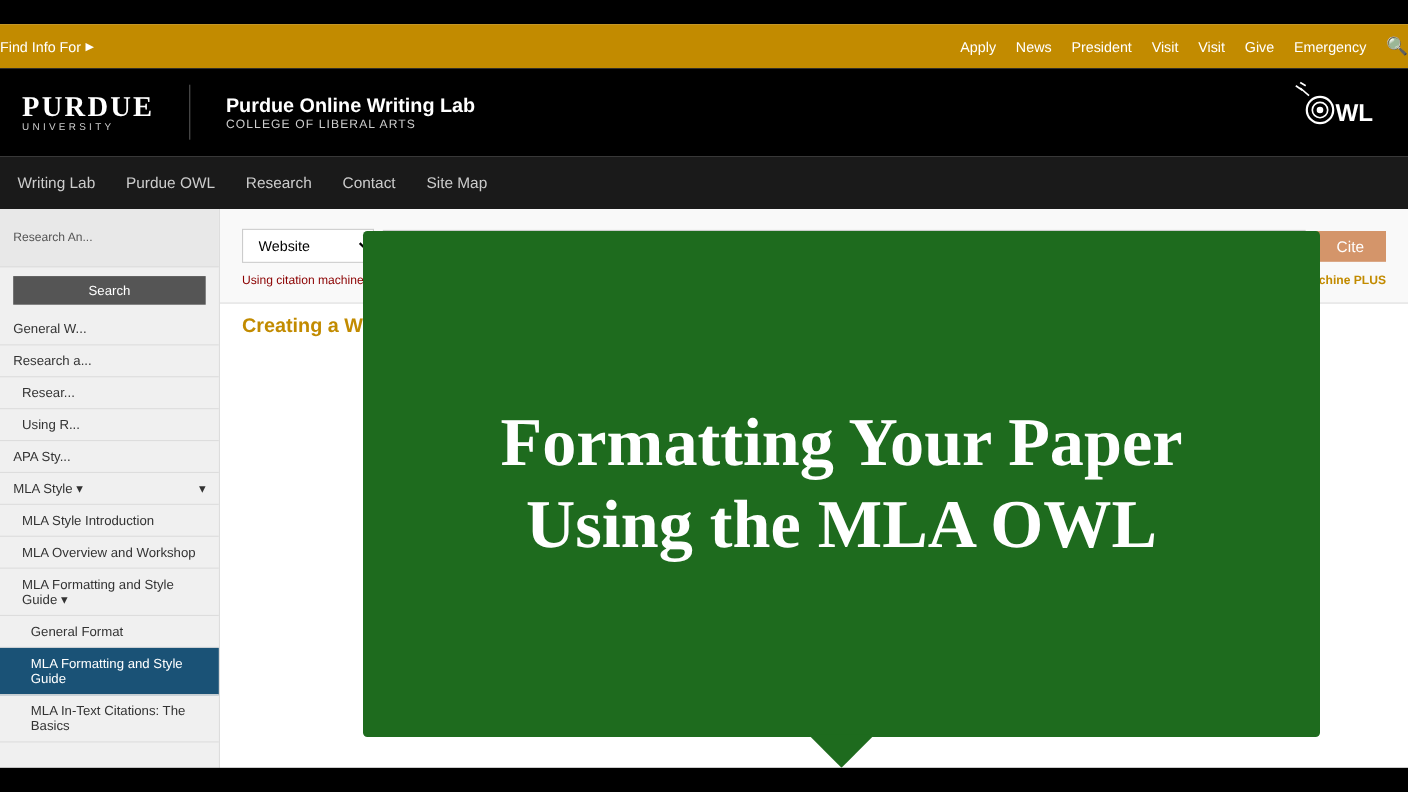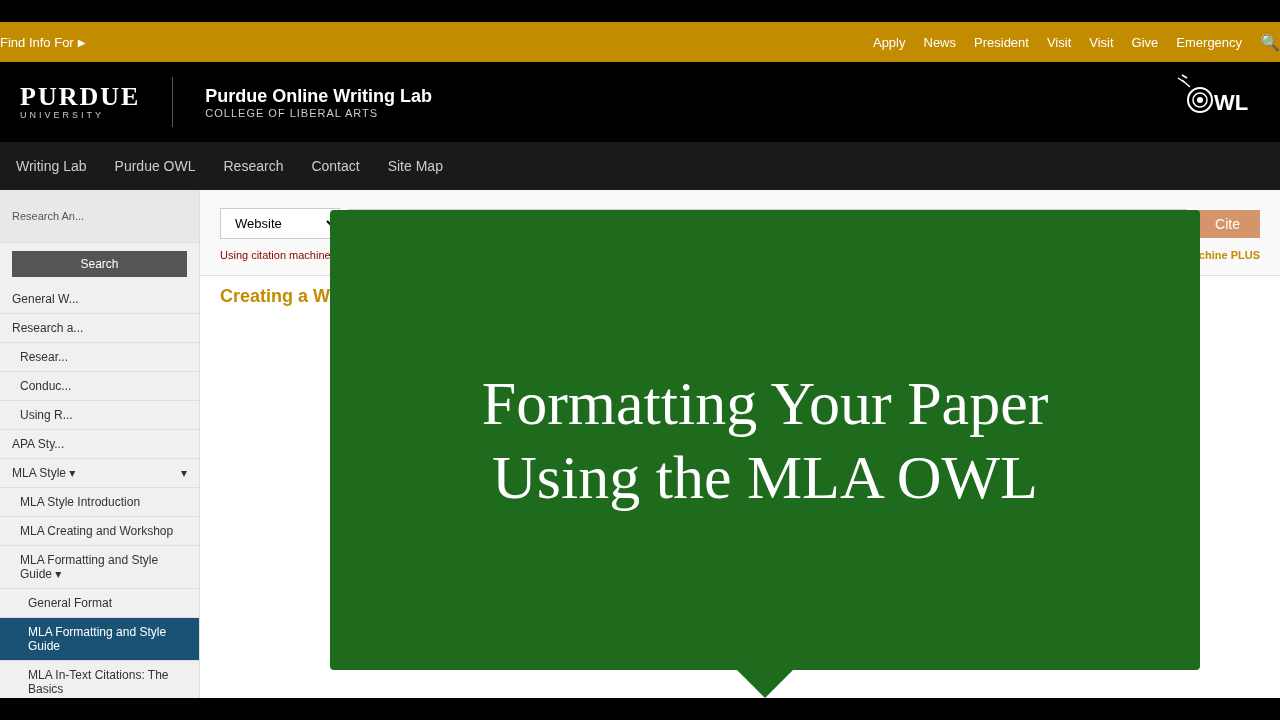--- a/index.html
+++ b/index.html
@@ -270,21 +270,21 @@
       border-radius: 4px;
       display: flex;
       align-items: center;
       justify-content: center;
       z-index: 100;
     }
     .green-overlay-text {
       text-align: center;
       color: #fff;
       font-size: 62px;
-      font-weight: normal;
+      font-weight: bold;
       font-family: Georgia, serif;
       line-height: 1.2;
       padding: 20px;
     }
     
     .green-overlay::after {
       content: '';
       position: absolute;
       bottom: -28px;
       left: 50%;
@@ -354,29 +354,28 @@
 </div>
 
 <div class="content-area">
 
   <div class="sidebar">
     <div class="sidebar-breadcrumb">Research An...</div>
     <button class="sidebar-search-btn">Search</button>
     <div class="sidebar-item">General W...</div>
     <div class="sidebar-item">Research a...</div>
     <div class="sidebar-item indent1">Resear...</div>
-    <div class="sidebar-item indent1">Conduc...</div>
     <div class="sidebar-item indent1">Using R...</div>
     <div class="sidebar-item">APA Sty...</div>
     <div class="sidebar-item dropdown">
       <span>MLA Style ▾</span>
       <span>▾</span>
     </div>
     <div class="sidebar-item indent1">MLA Style Introduction</div>
-    <div class="sidebar-item indent1">MLA Creating and Workshop</div>
+    <div class="sidebar-item indent1">MLA Overview and Workshop</div>
     <div class="sidebar-item indent1 dropdown">
       <span>MLA Formatting and Style Guide ▾</span>
     </div>
     <div class="sidebar-item indent2">General Format</div>
     <div class="sidebar-item indent2 active">MLA Formatting and Style Guide</div>
     <div class="sidebar-item indent2">MLA In-Text Citations: The Basics</div>
   </div>
 
   <div class="main-content">
 

